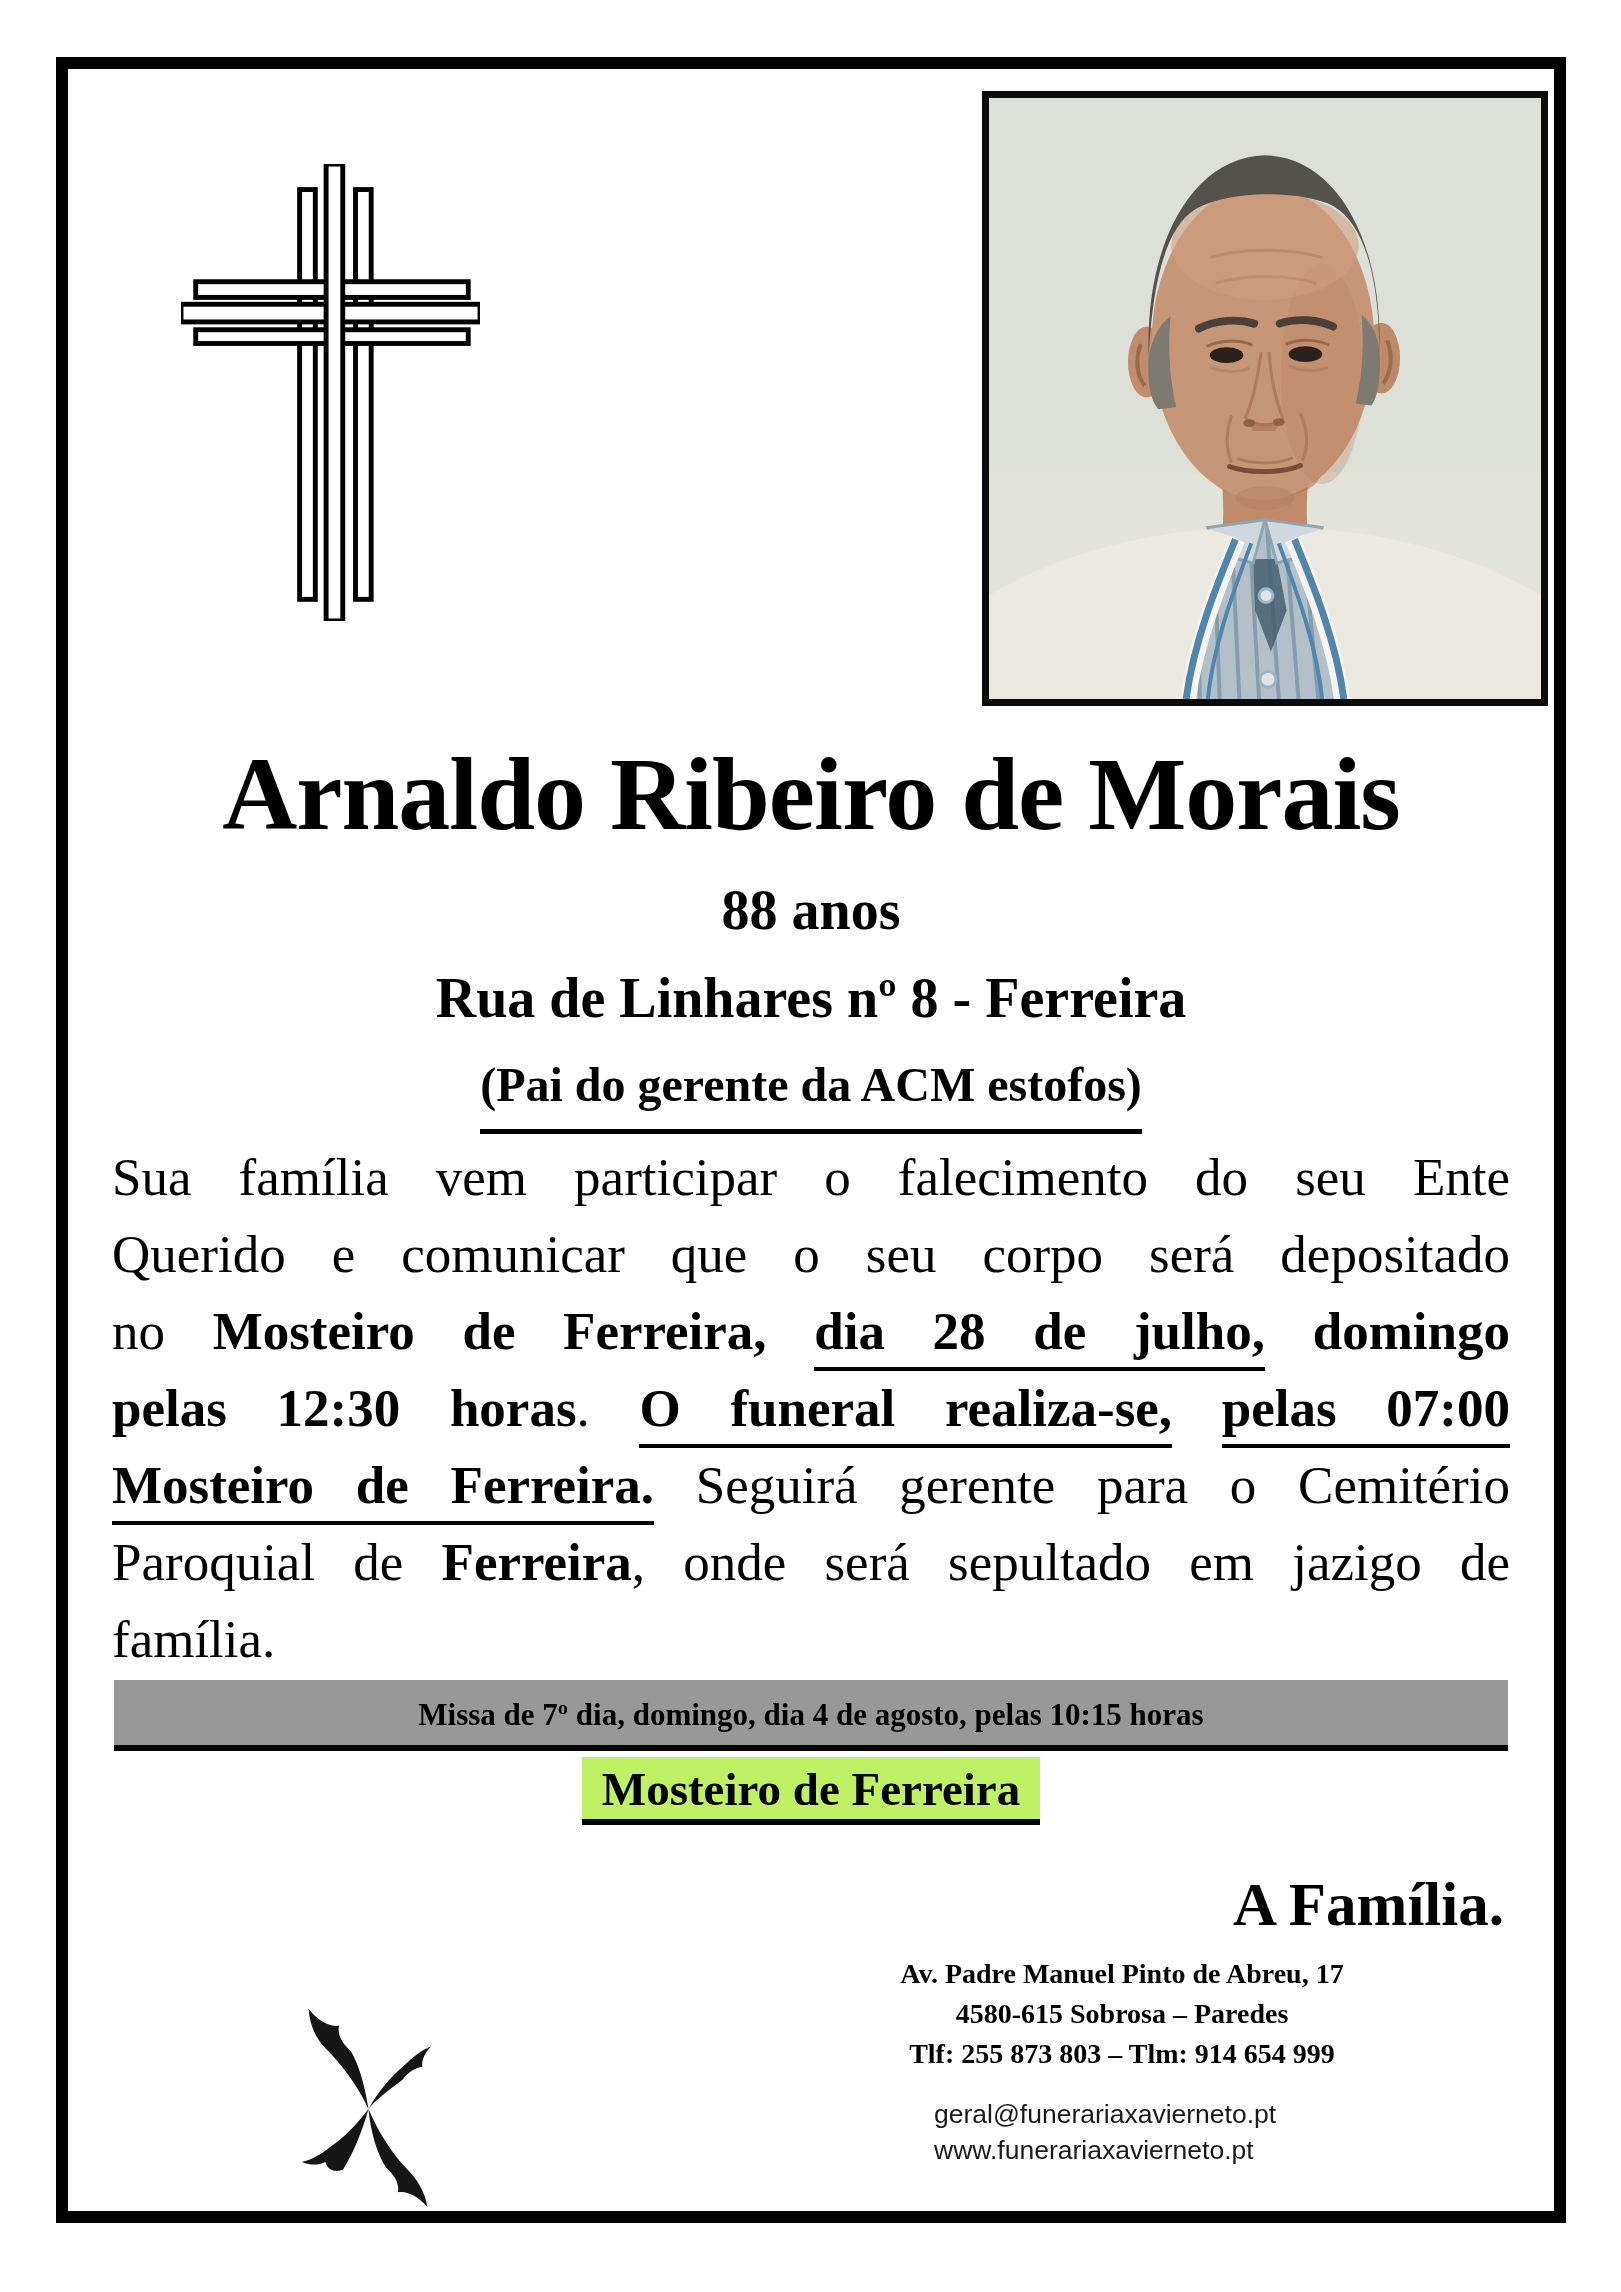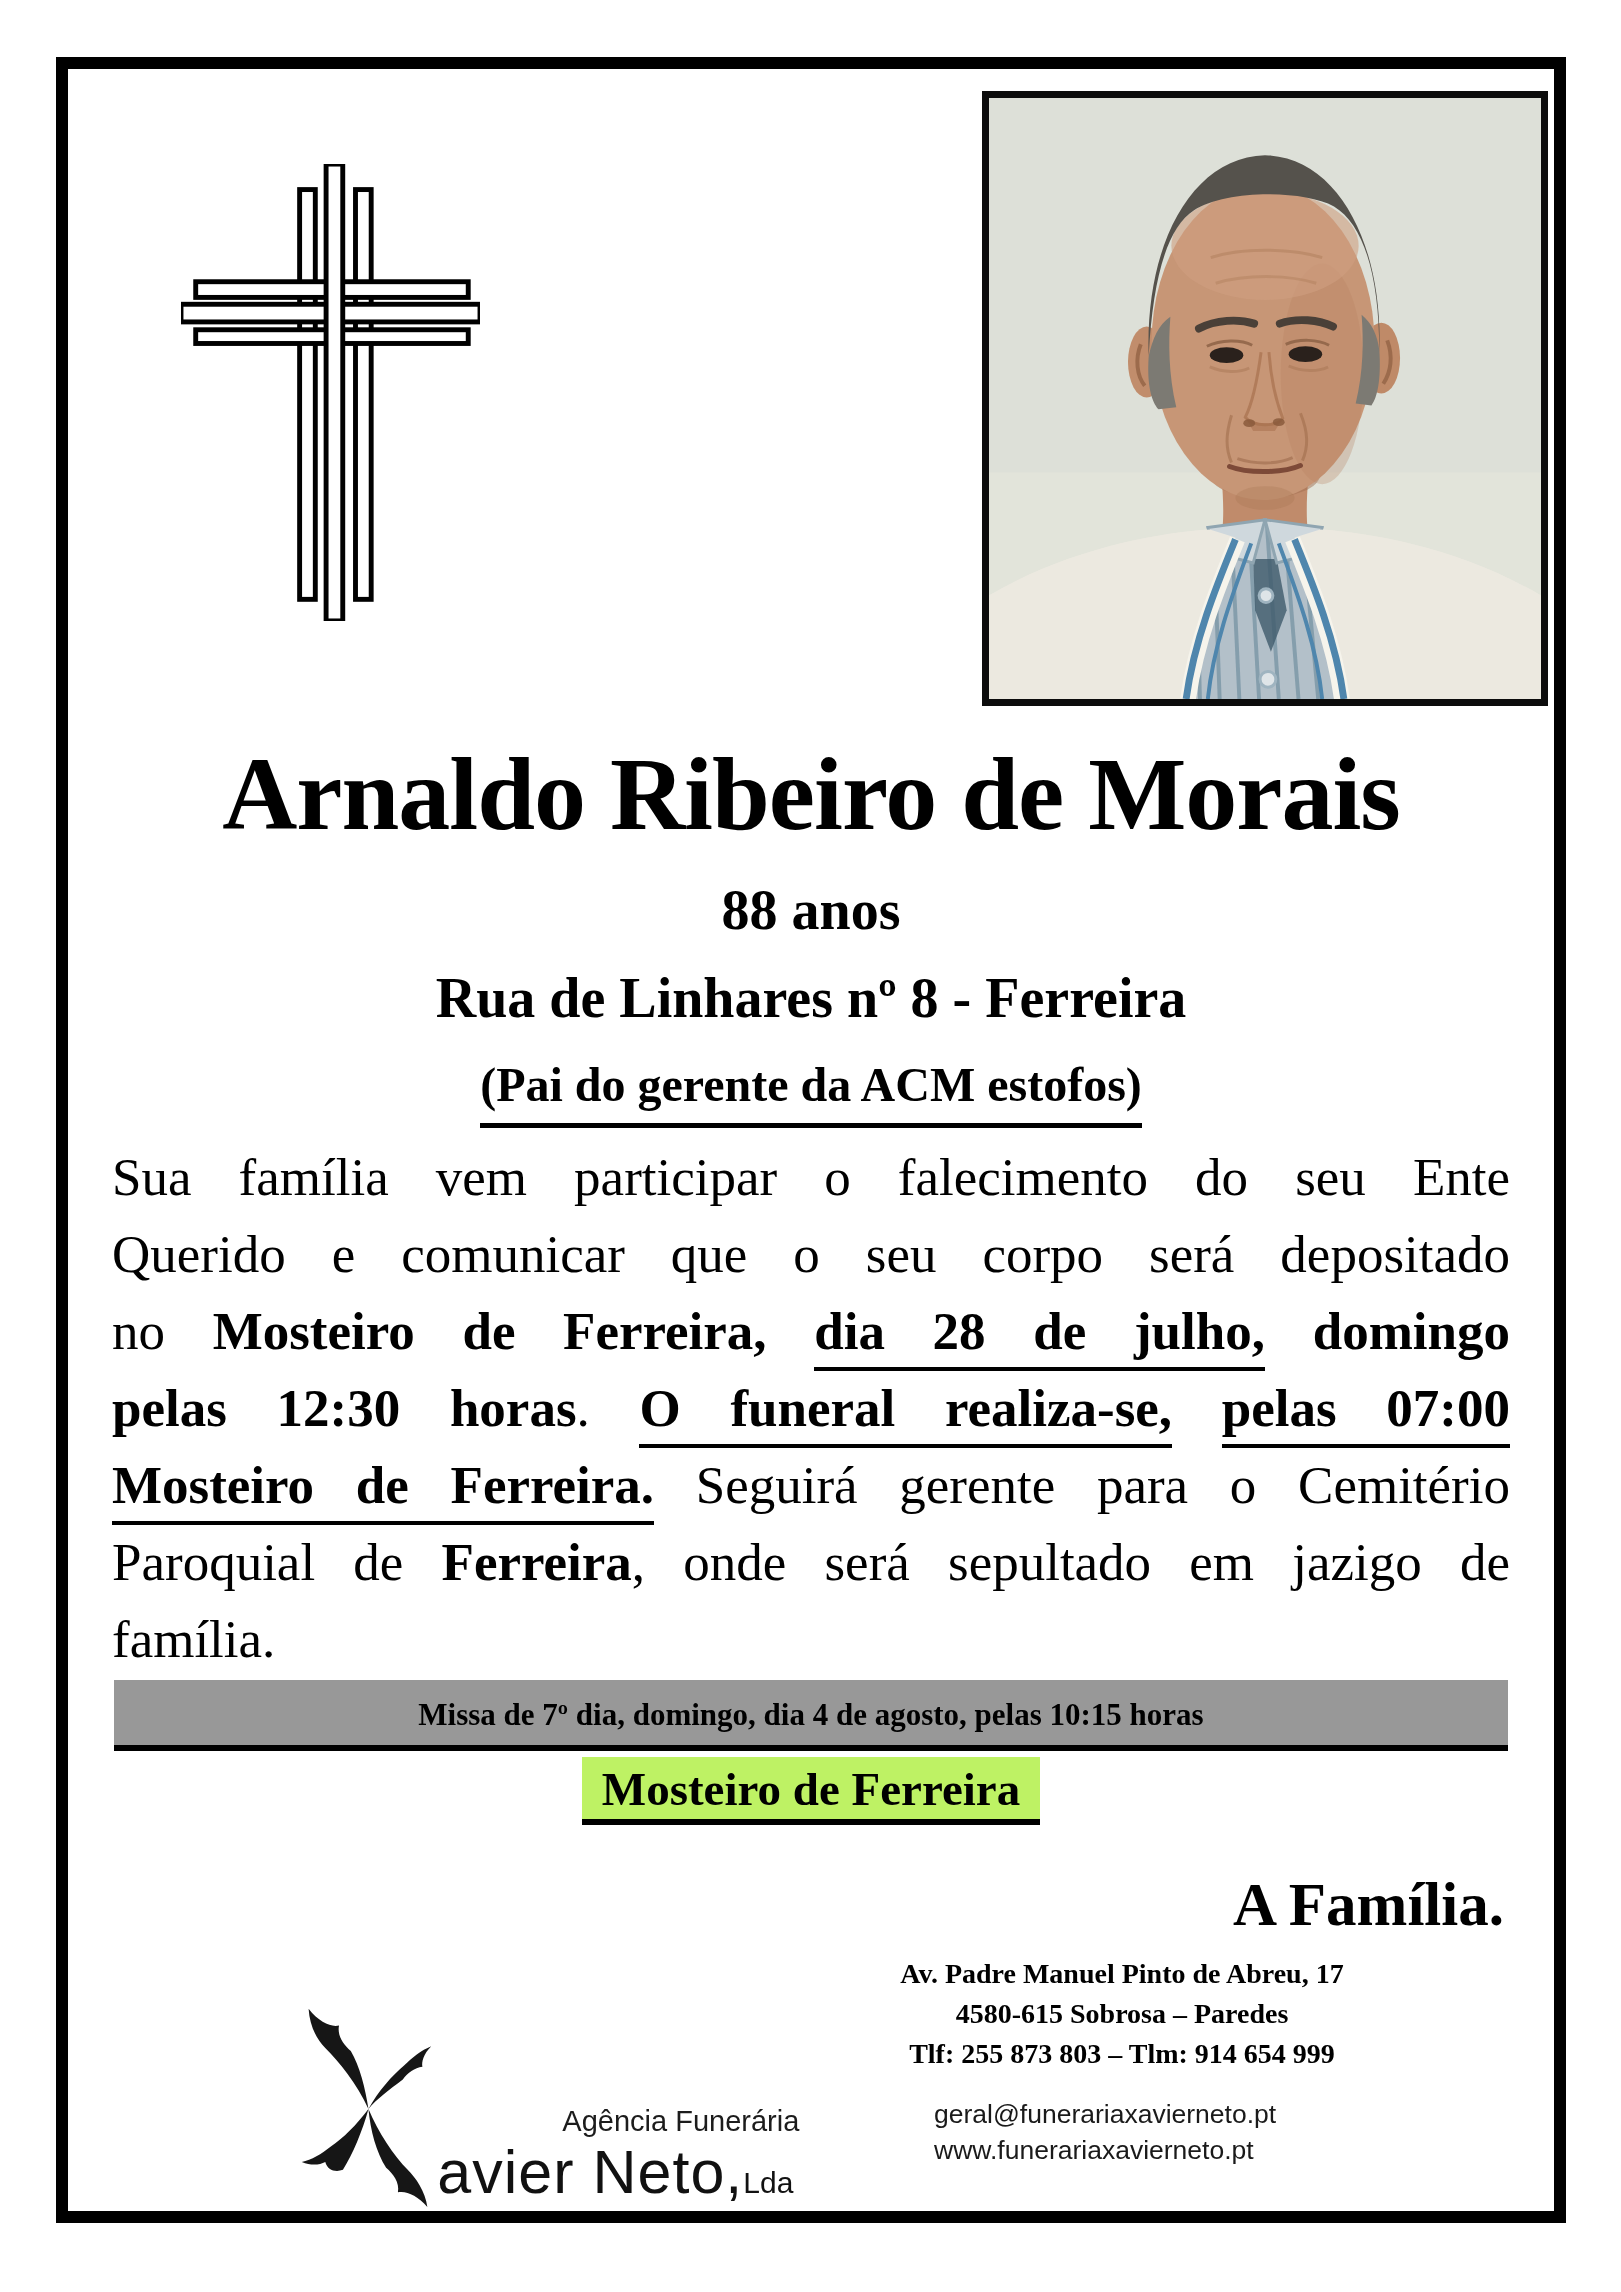--- a/index.html
+++ b/index.html
@@ -28,21 +28,21 @@
   .photo svg{display:block;width:100%;height:100%;}
   
   .text-col{position:absolute;left:69px;top:720px;width:1484px;}
   .title-row{display:flex;justify-content:center;white-space:nowrap;}
   .title{
     font-size:104px;font-weight:bold;line-height:147px;letter-spacing:-1px;
   }
   .age{font-size:56px;font-weight:bold;text-align:center;line-height:86px;}
   .addr{font-size:56px;font-weight:bold;text-align:center;line-height:90px;}
   .rel{font-size:48px;font-weight:bold;text-align:center;line-height:84px;}
-  .rel .ul{border-bottom:5.9px solid #000;padding-bottom:12px;}
+  .rel .ul{border-bottom:5.9px solid #000;padding-bottom:18px;}
   
   .para{margin:11.8px 43px 0 43px;font-size:53px;}
   .jline{
     line-height:77px;
     text-align:justify;
     text-align-last:justify;
     -moz-text-align-last:justify;
   }
   .jline.last{text-align:left;text-align-last:left;}
   .jline .b{font-weight:bold;}
@@ -217,24 +217,20 @@
 
   <div class="logo-block">
     <svg class="leafx" viewBox="0 0 172 214" aria-hidden="true">
       <g fill="#161616">
         <path d="M88,110 C76,84 58,62 44,48 C36,40 28,26 27,8 C38,22 50,27 58,25 C56,35 62,44 70,51 C79,66 85,90 88,110 Z"></path>
         <path d="M88,110 C98,92 112,76 124,66 C132,58 142,50 152,46 C144,54 142,62 143,67 C135,68 128,73 123,80 C110,90 96,100 88,110 Z"></path>
         <path d="M88,110 C76,126 62,140 50,148 C40,156 30,162 20,164 C30,168 38,167 44,164 C46,172 54,175 62,172 C72,156 82,132 88,110 Z"></path>
         <path d="M88,110 C98,134 114,158 128,172 C136,180 146,194 148,210 C138,198 126,193 118,195 C120,185 113,176 106,170 C96,154 90,132 88,110 Z"></path>
       </g>
     </svg>
-    <div class="logo-text">
-      <div class="agencia">Agência Funerária</div>
-      <div class="xavier"><span>avier Neto,</span><span class="lda">Lda</span></div>
-    </div>
   </div>
 
   <div class="contact">
     <div class="c-serif">Av. Padre Manuel Pinto de Abreu, 17</div>
     <div class="c-serif">4580-615 Sobrosa – Paredes</div>
     <div class="c-serif">Tlf: 255 873 803 – Tlm: 914 654 999</div>
     <div class="c-sans">
       <div>geral@funerariaxavierneto.pt</div>
       <div>www.funerariaxavierneto.pt</div>
     </div>

